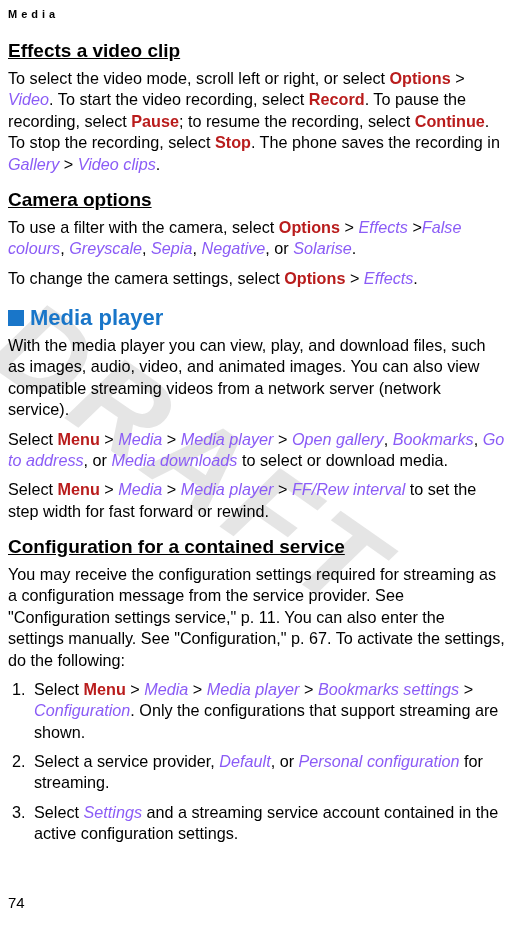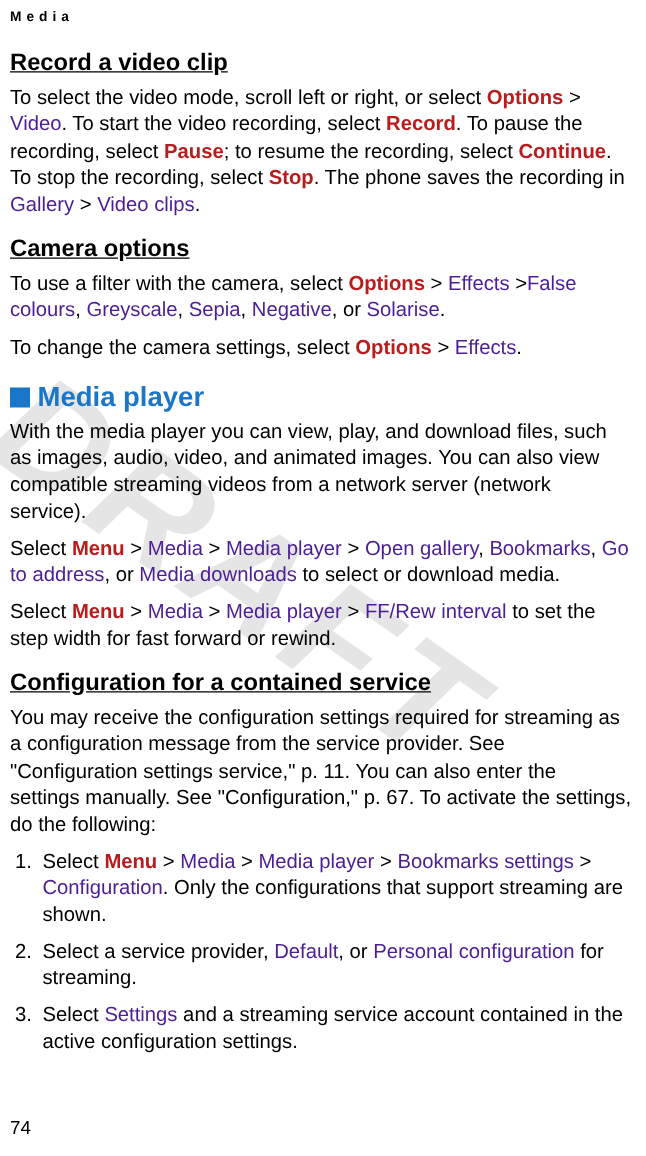--- a/index.html
+++ b/index.html
@@ -53,21 +53,21 @@
       margin-right: 6px;
       vertical-align: -1px;
     }
     p {
       font-size: 16.2px;
       line-height: 1.32;
       margin-bottom: 8px;
       color: #000;
     }
     .blue-bold { color: #b91c1c; font-weight: bold; }
-    .blue-italic { color: #4c1d95; }
+    .blue-italic { color: #8b5cf6; font-style: italic; }
     ol {
       font-size: 16.2px;
       line-height: 1.32;
       padding-left: 22px;
       margin-top: 4px;
     }
     ol li { margin-bottom: 8px; padding-left: 4px; }
     .page-num {
       position: absolute;
       bottom: 14px;
@@ -77,21 +77,21 @@
     }
   </style>
 </head>
 <body>
 
 <div class="watermark">DRAFT</div>
 
 <div class="content">
   <div class="header-label">Media</div>
 
-  <div class="section-title">Record a video clip</div>
+  <div class="section-title">Effects a video clip</div>
   <p>
     <span>To select the video mode, scroll left or right, or select </span><span class="blue-bold">Options</span><span> &gt; </span><span class="blue-italic">Video</span><span>. To start the video recording, select </span><span class="blue-bold">Record</span><span>. To pause the recording, select </span><span class="blue-bold">Pause</span><span>; to resume the recording, select </span><span class="blue-bold">Continue</span><span>. To stop the recording, select </span><span class="blue-bold">Stop</span><span>. The phone saves the recording in </span><span class="blue-italic">Gallery</span><span> &gt; </span><span class="blue-italic">Video clips</span><span>.</span>
   </p>
 
   <div class="section-title">Camera options</div>
   <p>
     <span>To use a filter with the camera, select </span><span class="blue-bold">Options</span><span> &gt; </span><span class="blue-italic">Effects</span><span> &gt;</span><span class="blue-italic">False colours</span><span>, </span><span class="blue-italic">Greyscale</span><span>, </span><span class="blue-italic">Sepia</span><span>, </span><span class="blue-italic">Negative</span><span>, or </span><span class="blue-italic">Solarise</span><span>.</span>
   </p>
   <p>
     <span>To change the camera settings, select </span><span class="blue-bold">Options</span><span> &gt; </span><span class="blue-italic">Effects</span><span>.</span>

